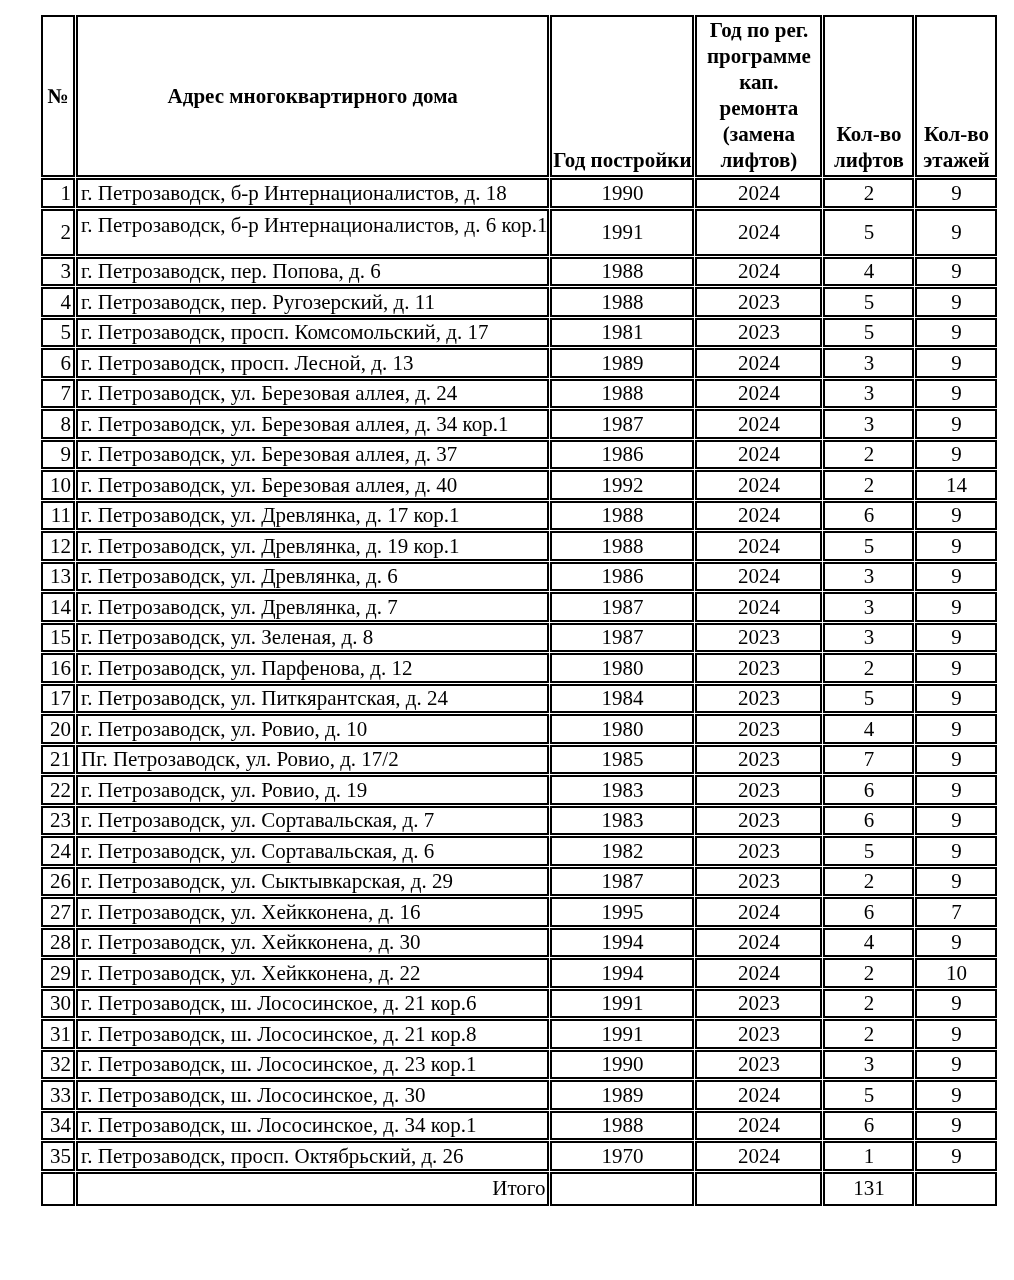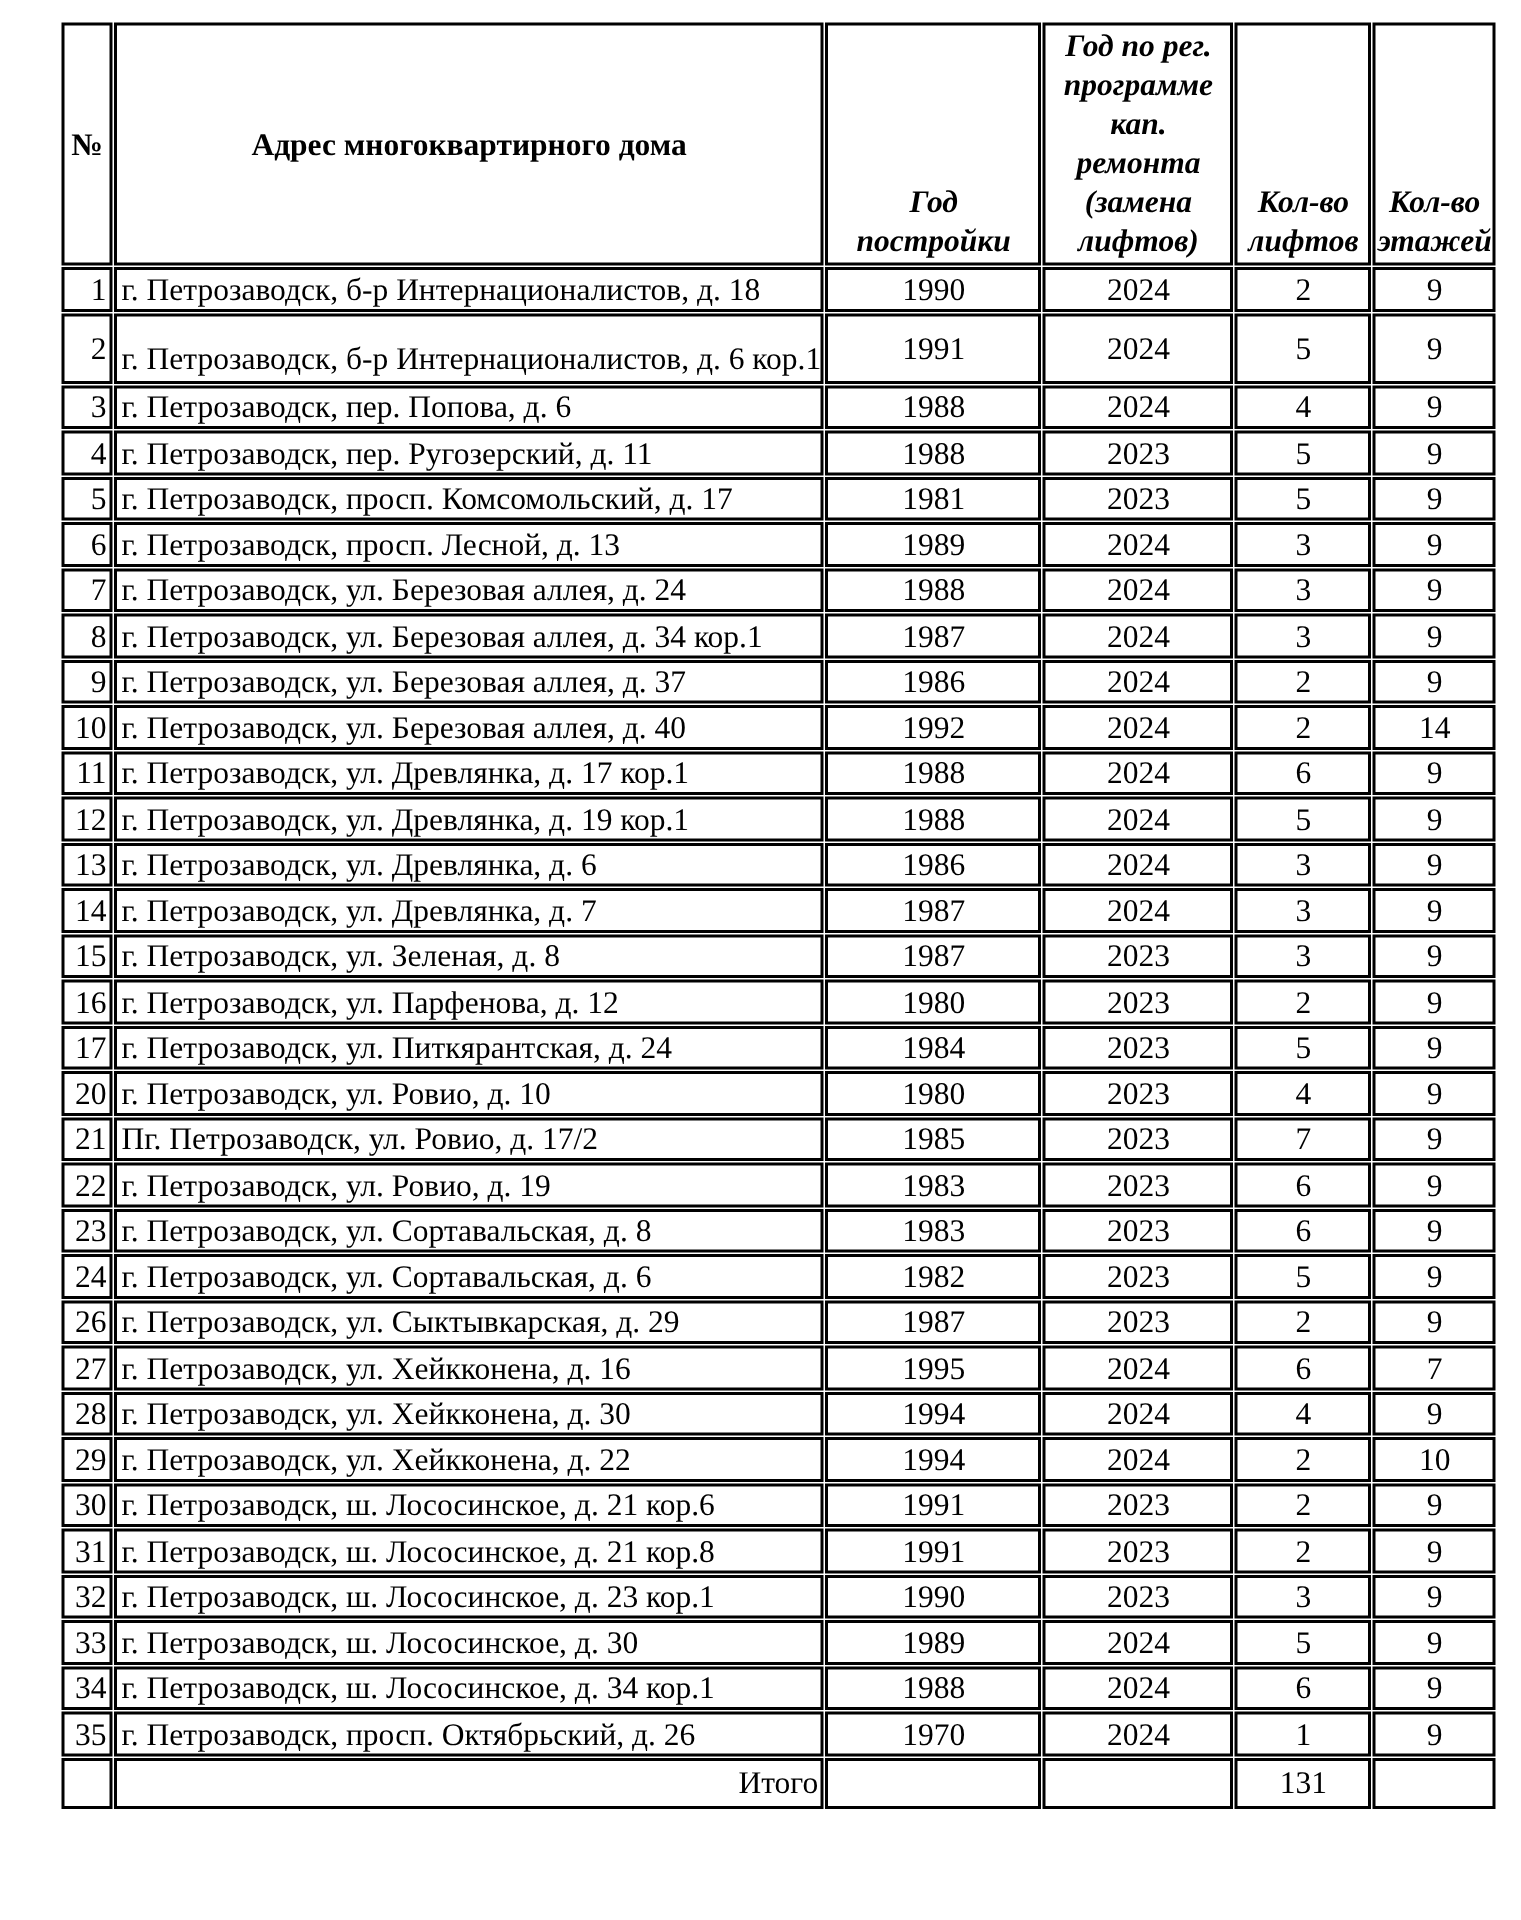--- a/index.html
+++ b/index.html
@@ -32,34 +32,33 @@
   .doc-table thead th {
     height: 136px;
     font-weight: bold;
     text-align: center;
     vertical-align: middle;
     line-height: 26px;
   }
   .doc-table thead th.h-bottom {
     vertical-align: bottom;
     padding-bottom: 2px;
-    font-style: italic;
   }
   .doc-table thead th.pre {
     white-space: pre-line;
   }
   .doc-table tbody td {
     height: 29.5px;
     vertical-align: middle;
     line-height: 24px;
   }
   .doc-table tbody tr.tall td { height: 47px; }
   .doc-table tbody tr.tall td.c-addr {
     vertical-align: top;
-    padding-top: 16px;
+    padding-top: 2px;
   }
   .doc-table td.c-num {
     text-align: right;
     padding-right: 2px;
   }
   .doc-table td.c-addr {
     text-align: left;
     padding-left: 3px;
     white-space: nowrap;
     overflow: visible;
@@ -259,21 +258,21 @@
       <tr>
     <td class="c-num">22</td>
     <td class="c-addr">г. Петрозаводск, ул. Ровио, д. 19</td>
     <td class="c-center">1983</td>
     <td class="c-center">2023</td>
     <td class="c-center">6</td>
     <td class="c-center">9</td>
   </tr>
       <tr>
     <td class="c-num">23</td>
-    <td class="c-addr">г. Петрозаводск, ул. Сортавальская, д. 8</td>
+    <td class="c-addr">г. Петрозаводск, ул. Сортавальская, д. 7</td>
     <td class="c-center">1983</td>
     <td class="c-center">2023</td>
     <td class="c-center">6</td>
     <td class="c-center">9</td>
   </tr>
       <tr>
     <td class="c-num">24</td>
     <td class="c-addr">г. Петрозаводск, ул. Сортавальская, д. 6</td>
     <td class="c-center">1982</td>
     <td class="c-center">2023</td>

